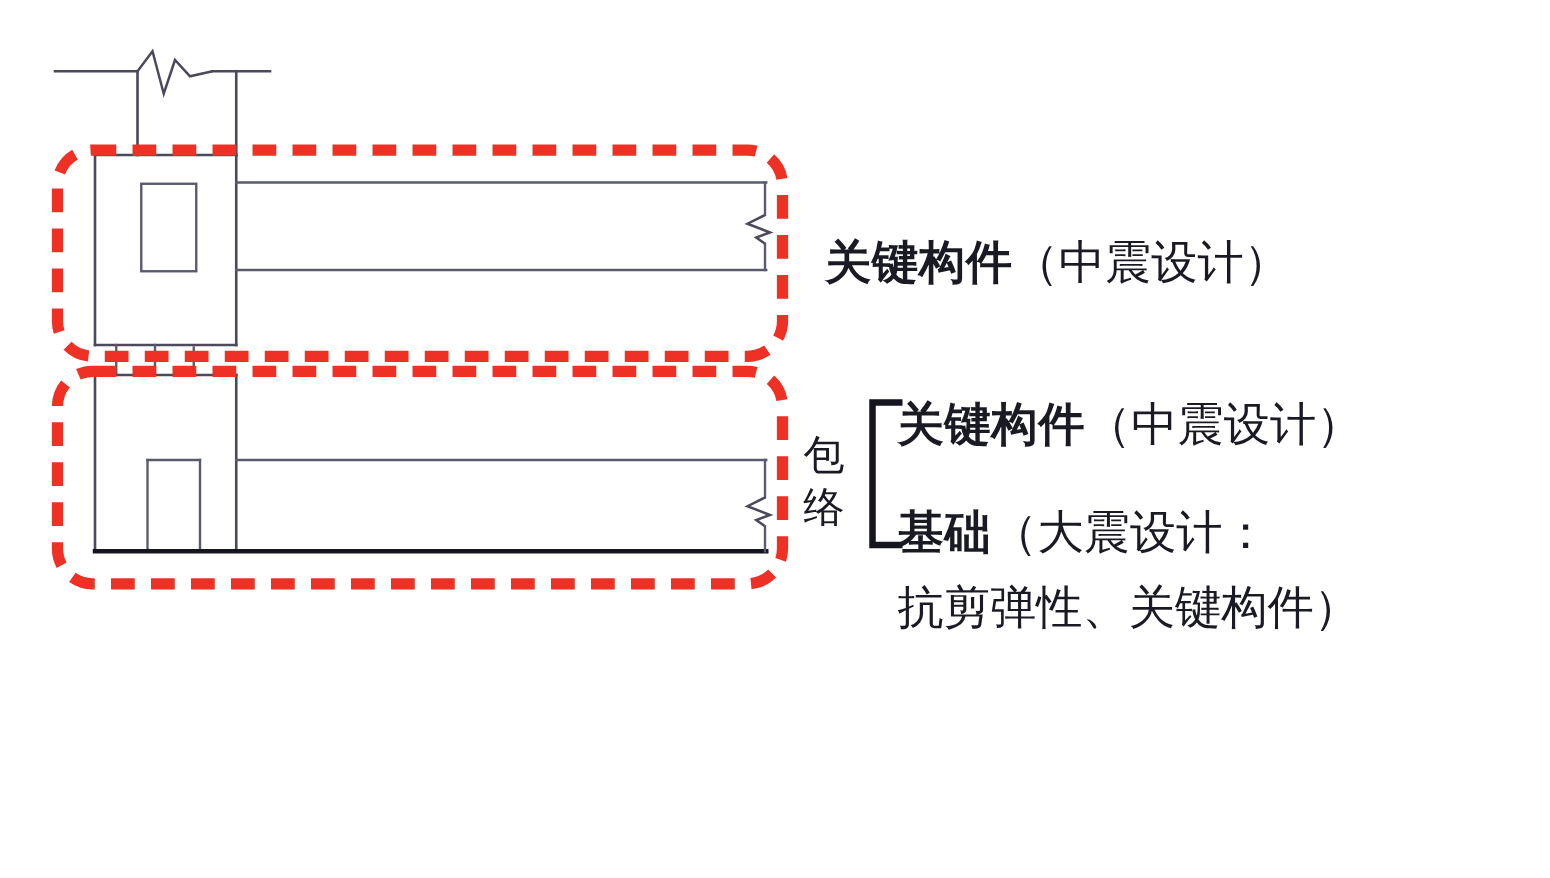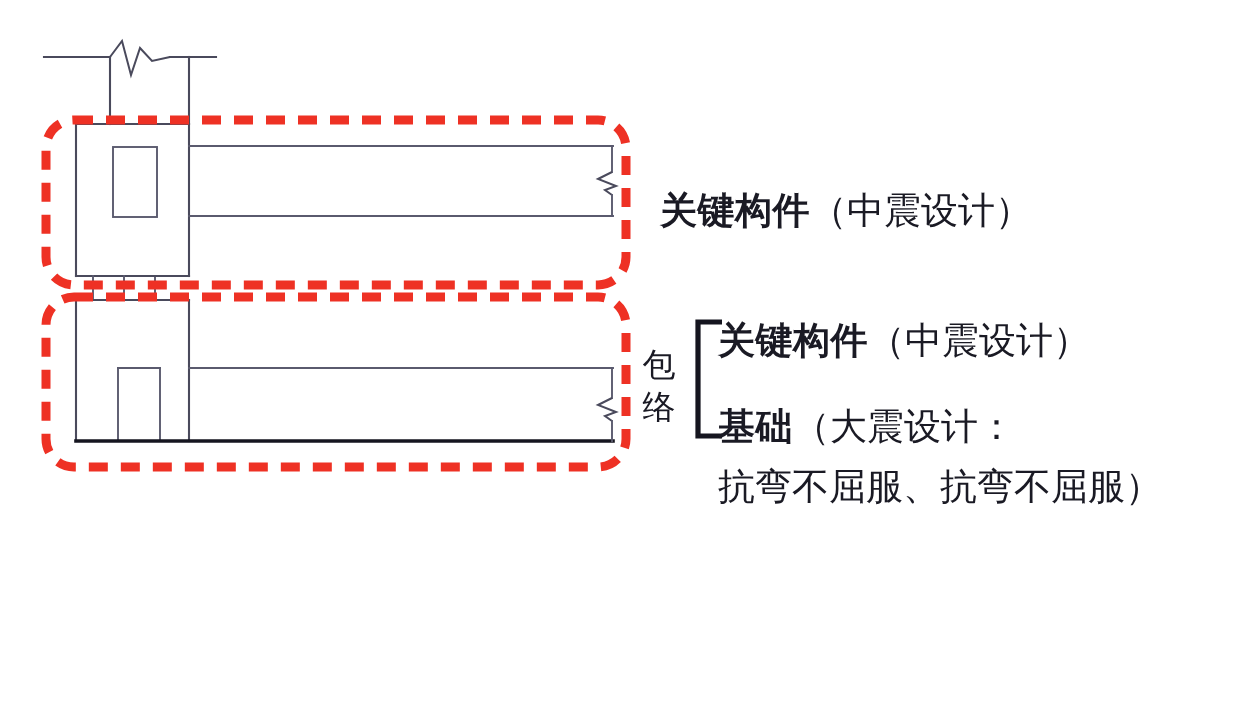--- a/index.html
+++ b/index.html
@@ -164,16 +164,16 @@
   </svg>
 
   <div class="txt" id="label-upper"><span class="kw">关键构件</span><span class="paren">（中震设计）</span></div>
 
   <div class="txt" id="envelope-text"><span>包</span><span>络</span></div>
 
   <div class="txt" id="label-mid"><span class="kw">关键构件</span><span class="paren">（中震设计）</span></div>
 
   <div class="txt" id="label-lower-1"><span class="kw">基础</span><span class="paren">（大震设计：</span></div>
 
-  <div class="txt paren" id="label-lower-2">抗弯不屈服、抗弯不屈服）</div>
+  <div class="txt paren" id="label-lower-2">抗剪弹性、关键构件）</div>
 
 
 </div>
 
 </body></html>

